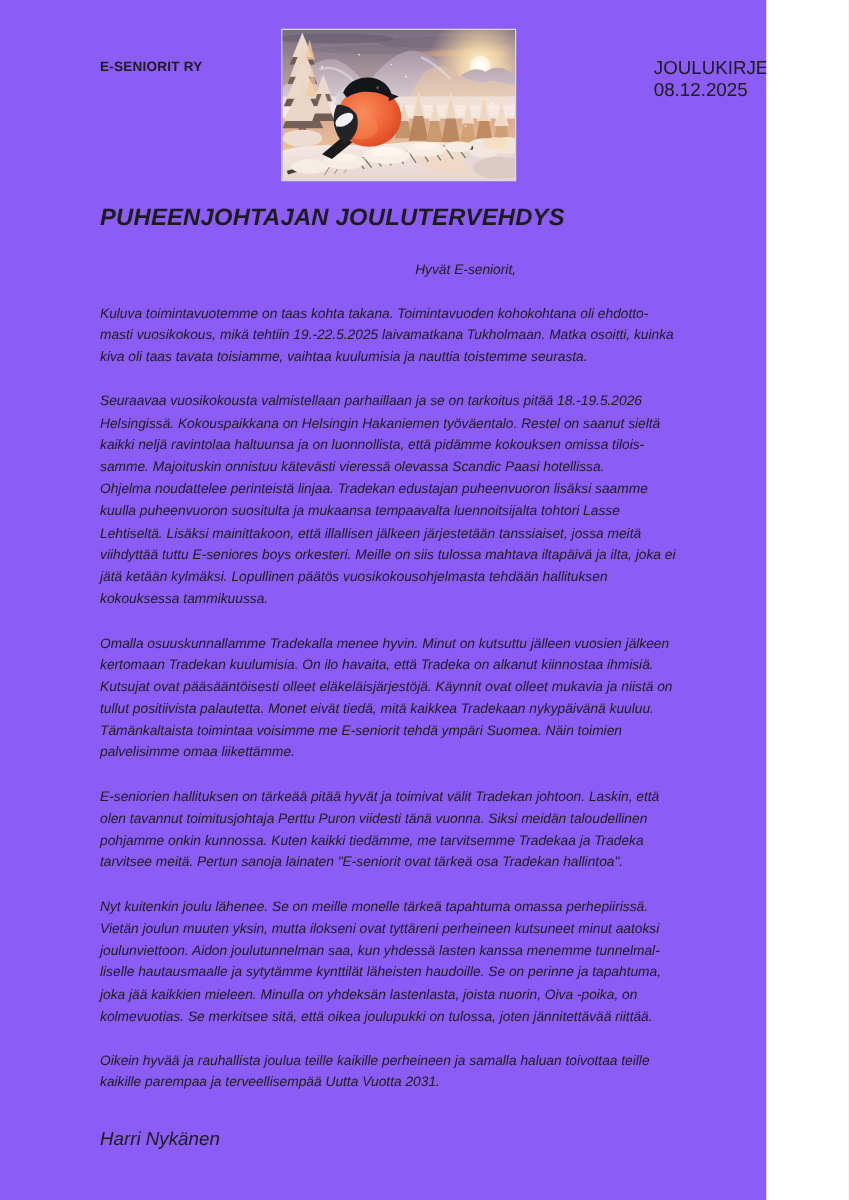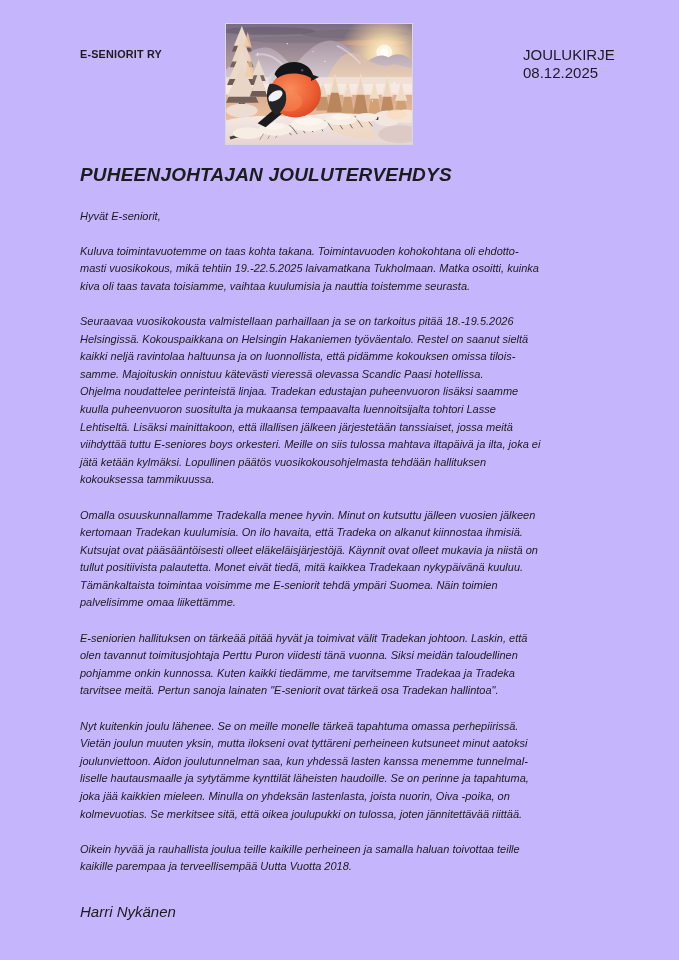--- a/index.html
+++ b/index.html
@@ -1,22 +1,23 @@
 <!DOCTYPE html>
 <html><head>
 <meta charset="utf-8">
 <style>
   html,body{margin:0;padding:0;background:#ffffff;}
   .page{
     position:relative;
-    width:679px;height:960px;
-    background:#c4b5fd;
+    width:565px;height:960px;
+    background:#8b5cf6;
     font-family:"Liberation Sans",sans-serif;
     color:#1c1c1c;
     overflow:hidden;
+    padding-left:48px;
   }
   .header-org{
     position:absolute;left:80px;top:48px;
     font-size:10.8px;font-weight:bold;letter-spacing:.2px;
   }
   .header-meta{
     position:absolute;left:523px;top:46px;
     font-size:15px;font-weight:normal;line-height:18px;
   }
   .hero{
@@ -28,21 +29,21 @@
   .content{
     position:absolute;left:80px;top:164px;width:585px;
   }
   .letter-title{
     margin:0 0 22px 0;
     font-size:19px;font-weight:bold;font-style:italic;
     letter-spacing:.2px;
   }
   .greeting{
     margin:0 0 17px 0;
-    font-size:11px;font-style:italic;line-height:17.6px;
+    font-size:11px;font-style:italic;line-height:17.6px;text-align:center;
   }
   .para{
     margin:0 0 17.6px 0;
     font-size:11px;font-style:italic;line-height:17.6px;
     white-space:pre-line;
   }
   .signature{
     margin-top:27px;
     font-size:15px;font-style:italic;line-height:17.6px;
   }
@@ -229,19 +230,19 @@
 olen tavannut toimitusjohtaja Perttu Puron viidesti tänä vuonna. Siksi meidän taloudellinen
 pohjamme onkin kunnossa. Kuten kaikki tiedämme, me tarvitsemme Tradekaa ja Tradeka
 tarvitsee meitä. Pertun sanoja lainaten "E-seniorit ovat tärkeä osa Tradekan hallintoa".</p>
     <p class="para">Nyt kuitenkin joulu lähenee. Se on meille monelle tärkeä tapahtuma omassa perhepiirissä.
 Vietän joulun muuten yksin, mutta ilokseni ovat tyttäreni perheineen kutsuneet minut aatoksi
 joulunviettoon. Aidon joulutunnelman saa, kun yhdessä lasten kanssa menemme tunnelmal-
 liselle hautausmaalle ja sytytämme kynttilät läheisten haudoille. Se on perinne ja tapahtuma,
 joka jää kaikkien mieleen. Minulla on yhdeksän lastenlasta, joista nuorin, Oiva -poika, on
 kolmevuotias. Se merkitsee sitä, että oikea joulupukki on tulossa, joten jännitettävää riittää.</p>
     <p class="para">Oikein hyvää ja rauhallista joulua teille kaikille perheineen ja samalla haluan toivottaa teille
-kaikille parempaa ja terveellisempää Uutta Vuotta 2018.</p>
+kaikille parempaa ja terveellisempää Uutta Vuotta 2031.</p>
     <div class="signature">
       <div>Harri Nykänen</div>
     </div>
   </div>
 
 </div>
 
 </body></html>

